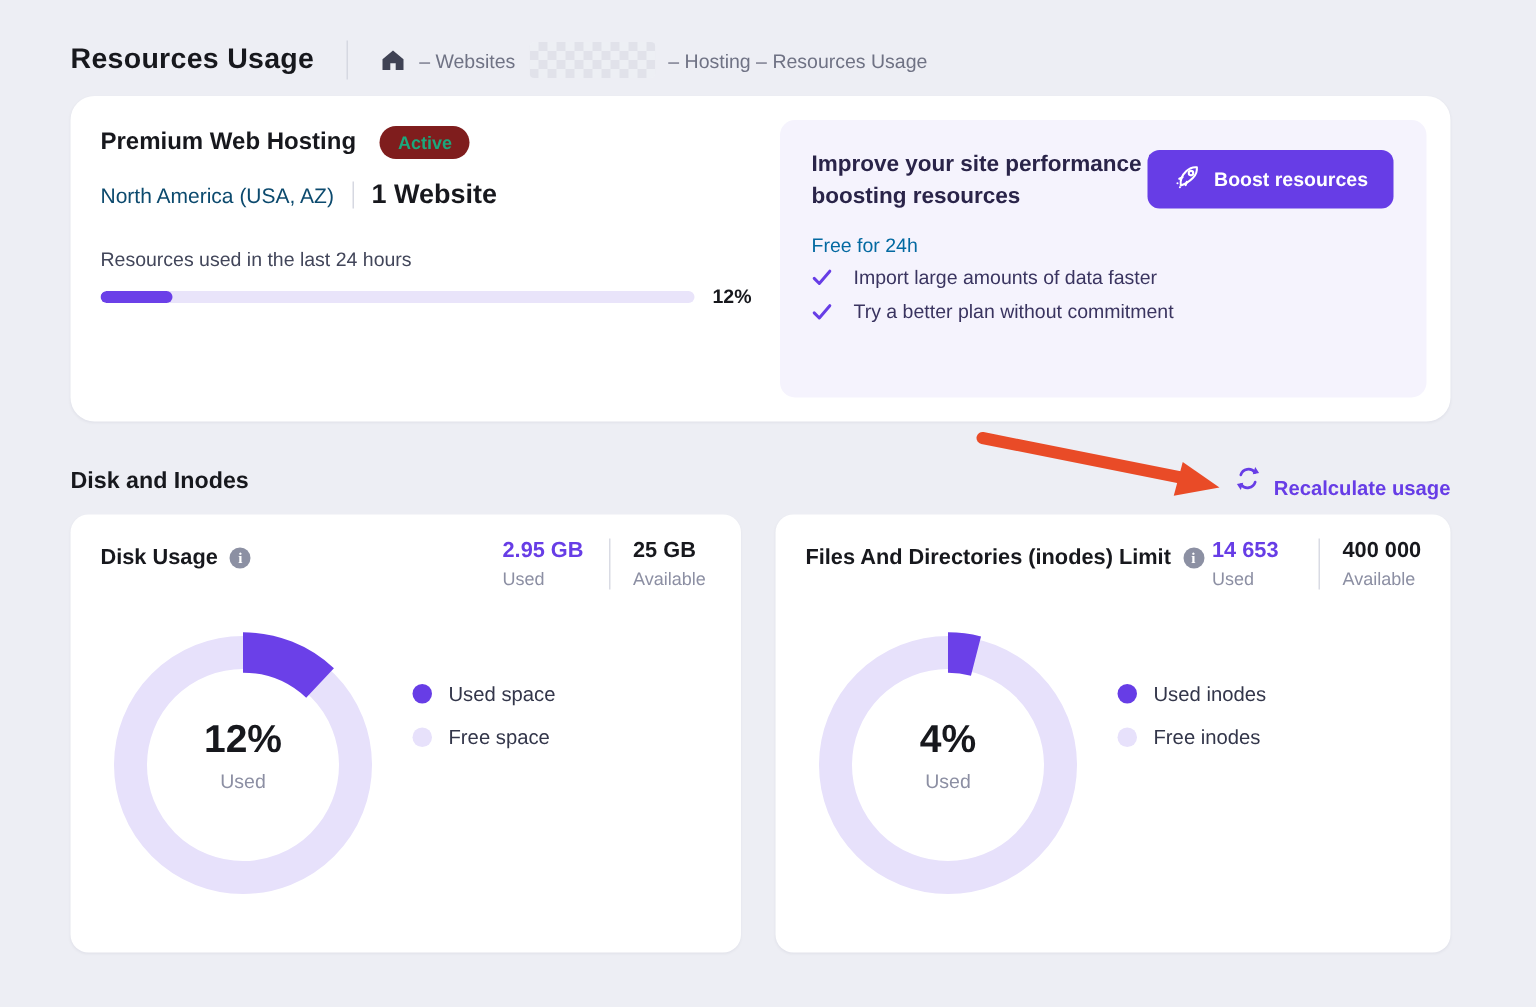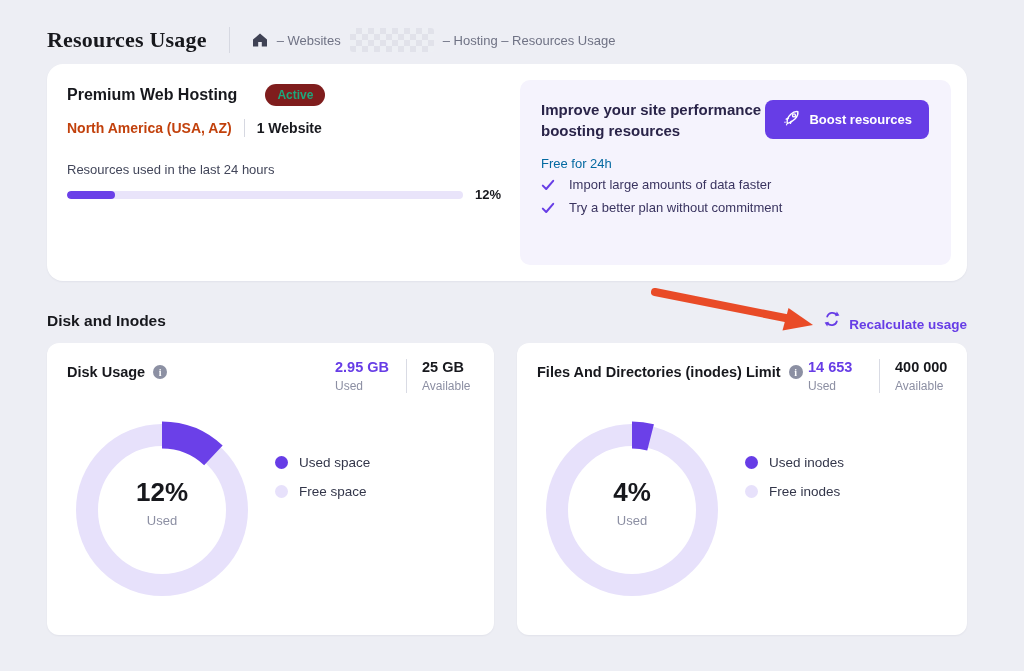--- a/index.html
+++ b/index.html
@@ -2,38 +2,38 @@
 <html><head>
 <meta charset="utf-8">
 <style>
   * { margin:0; padding:0; box-sizing:border-box; }
   html,body { width:1024px; height:671px; }
   body { font-family:"Liberation Sans","DejaVu Sans",sans-serif; background:#edeef4; overflow:hidden; }
   .page { position:relative; width:1024px; height:671px; background:#edeef4; }
 
   
   .page-header { position:absolute; left:47px; top:27px; display:flex; align-items:center; }
-  .page-title { font-size:22px; font-weight:bold; color:#17181d; letter-spacing:.2px;font-family:Liberation Serif, serif; }
+  .page-title { font-size:19px; font-weight:bold; color:#17181d; letter-spacing:.2px; }
   .breadcrumb { display:flex; align-items:center; gap:9px; margin-left:22px; padding-left:22px;
                 border-left:1px solid #d6d8e1; height:26px; font-size:13px; color:#6f7284; }
   .crumb-home svg { display:block; }
   .redacted { width:84px; height:24px; border-radius:3px; opacity:.85;
               background:repeating-conic-gradient(#dfe1e9 0% 25%, #eef0f5 0% 50%) 0 0/12px 12px; }
 
   
   .card { background:#fff; border-radius:16px; box-shadow:0 1px 2px rgba(25,28,60,.05); }
   .plan-card { position:absolute; left:47px; top:64px; width:920px; height:217px; }
   .plan-left { position:absolute; left:20px; top:20px; width:440px; }
-  .plan-title-row { display:flex; align-items:center; gap:28px; }
+  .plan-title-row { display:flex; align-items:center; gap:16px; }
   .plan-name { font-size:16px; font-weight:bold; color:#17181d; }
   .badge { font-size:12px; font-weight:bold; color:#1ca87c; background:#7f1d1d; padding:4px 12px; border-radius:14px; }
   .plan-meta-row { display:flex; align-items:center; gap:12px; margin-top:13px; }
-  .plan-location { font-size:14px; font-weight:bold; color:#c2410c; }
+  .plan-location { font-size:14px; font-weight:normal; color:#0c4a6e; }
   .v-div { width:1px; height:18px; background:#d6d8e1; }
-  .plan-websites { font-size:14px; font-weight:bold; color:#17181d; }
+  .plan-websites { font-size:18px; font-weight:bold; color:#17181d; }
   .usage-label { margin-top:25px; font-size:13px; color:#42465a; }
   .usage-row { display:flex; align-items:center; gap:12px; margin-top:10px; }
   .bar { width:396px; height:8px; border-radius:4px; background:#e9e4fa; overflow:hidden; }
   .bar-fill { height:100%; border-radius:4px; background:#6b40e8; width:0; }
   .bar-pct { font-size:13px; font-weight:bold; color:#17181d; }
 
   
   .boost-panel { position:absolute; left:473px; top:16px; width:431px; height:185px;
                  background:#f5f3fd; border-radius:10px; }
   .boost-heading { position:absolute; left:21px; top:19px; width:245px;

